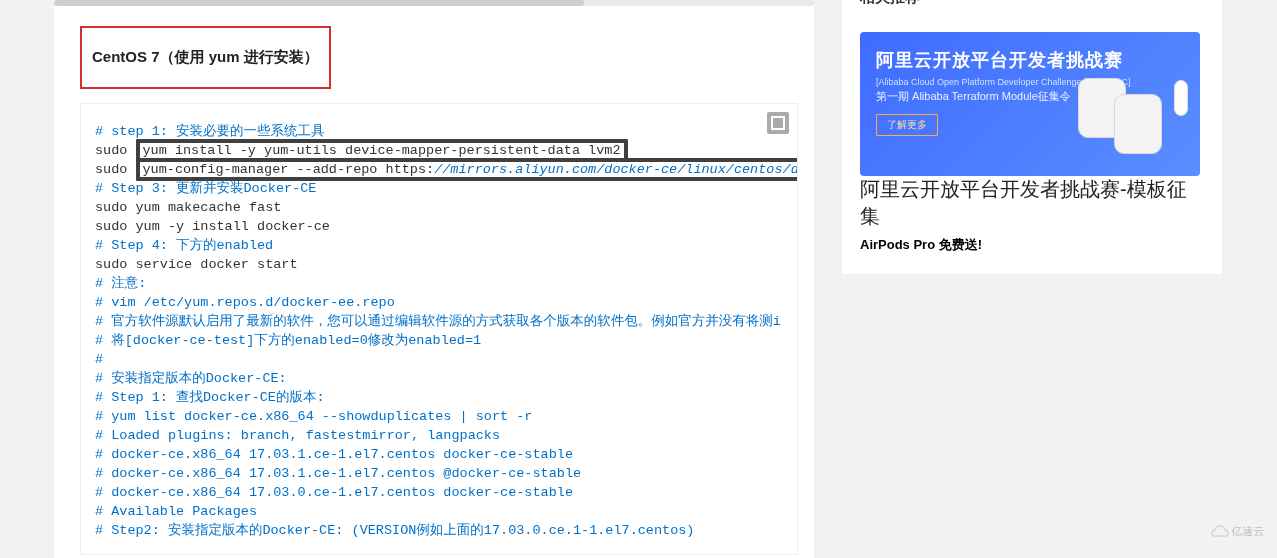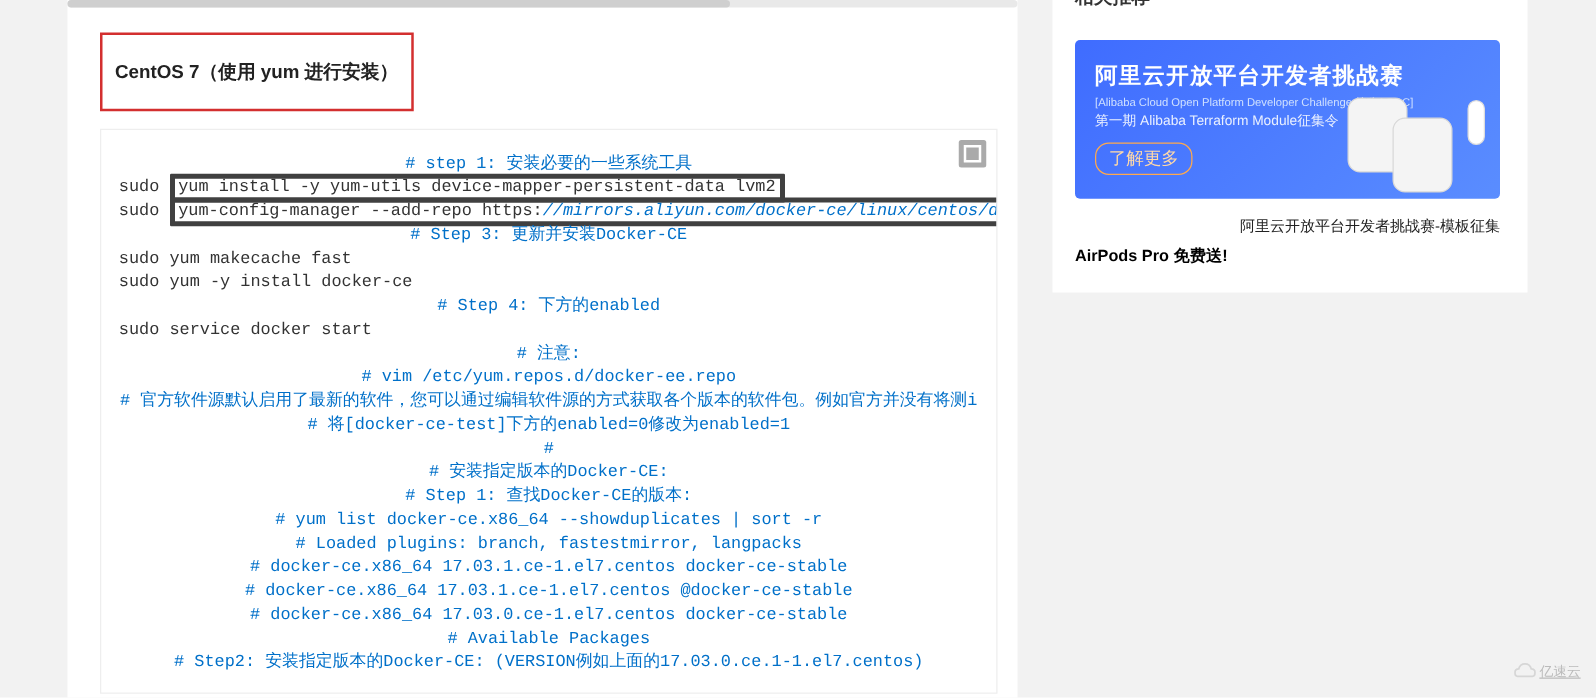--- a/index.html
+++ b/index.html
@@ -68,21 +68,21 @@
       align-items: center;
       justify-content: center;
     }
     .copy-btn::before {
       content: "";
       width: 10px; height: 10px;
       border: 2px solid #fff;
       background: #aaa;
       display: block;
     }
-    .cmt { color: #0070c9; text-align: center; }
+    .cmt { color: #0070c9; }
     .url-part { color: #0070c9; font-style: italic; }
     .boxed {
       border: 4px solid #404040;
       padding: 0 3px;
       border-radius: 1px;
     }
     .codeline { display: block; }
 
     .sidebar {
       position: absolute;
@@ -106,21 +106,21 @@
       padding-right: 8px;
       background: #fff;
       position: relative;
       top: -6px;
     }
     .promo {
       width: 340px;
     }
     .banner {
       width: 340px;
-      height: 127px;
+      height: 144px;
       background: linear-gradient(135deg, #3f6cff 0%, #5a8dff 100%);
       border-radius: 4px;
       position: relative;
       overflow: hidden;
       color: #fff;
       padding: 16px 28px 10px 16px;
     }
     .banner-title {
       font-size: 18px;
       font-weight: 700;
@@ -131,25 +131,25 @@
       color: #cfe0ff;
       margin-top: 4px;
     }
     .banner-line {
       font-size: 11px;
       color: #eaf0ff;
     }
     .banner-cta {
       margin-top: 10px;
       display: inline-block;
-      font-size: 14px;
+      font-size: 10px;
       padding: 3px 10px;
       border: 1px solid #ffa94d;
       color: #ffd9a8;
-      border-radius: 11px;
+      border-radius: 1px;
     }
     .airpods {
       position: absolute;
       right: 6px;
       top: 40px;
       width: 120px;
       height: 90px;
     }
     .airpods .case {
       position: absolute;
@@ -163,44 +163,41 @@
     .airpods .bud {
       position: absolute;
       right: 6px;
       top: 8px;
       width: 14px; height: 36px;
       background: #fff;
       border-radius: 8px;
       border: 1px solid #ddd;
     }
     .promo-title {
-      margin-top: 14px;
-      font-size: 12px;
+      font-size: 20px;
       color: #222;
-      text-align: right;
     }
     .promo-free {
       margin-top: 6px;
       font-size: 13px;
       font-family: SimHei, sans-serif;
       color: #000;
       font-weight: 700;
     }
     .watermark {
       position: absolute;
       right: 8px;
       bottom: 8px;
       width: 64px;
       height: 26px;
       display: flex;
-      align-items: center;
+      align-items: flex-start;
       justify-content: center;
       color: #bbb;
       font-size: 11px;
-      text-decoration: underline;
     }
     .watermark svg { opacity: .5; }
     .watermark span { margin-left: 2px; }
   </style>
 </head>
 <body>
 
 <div class="main-content">
   <div class="topbar"></div>
 

